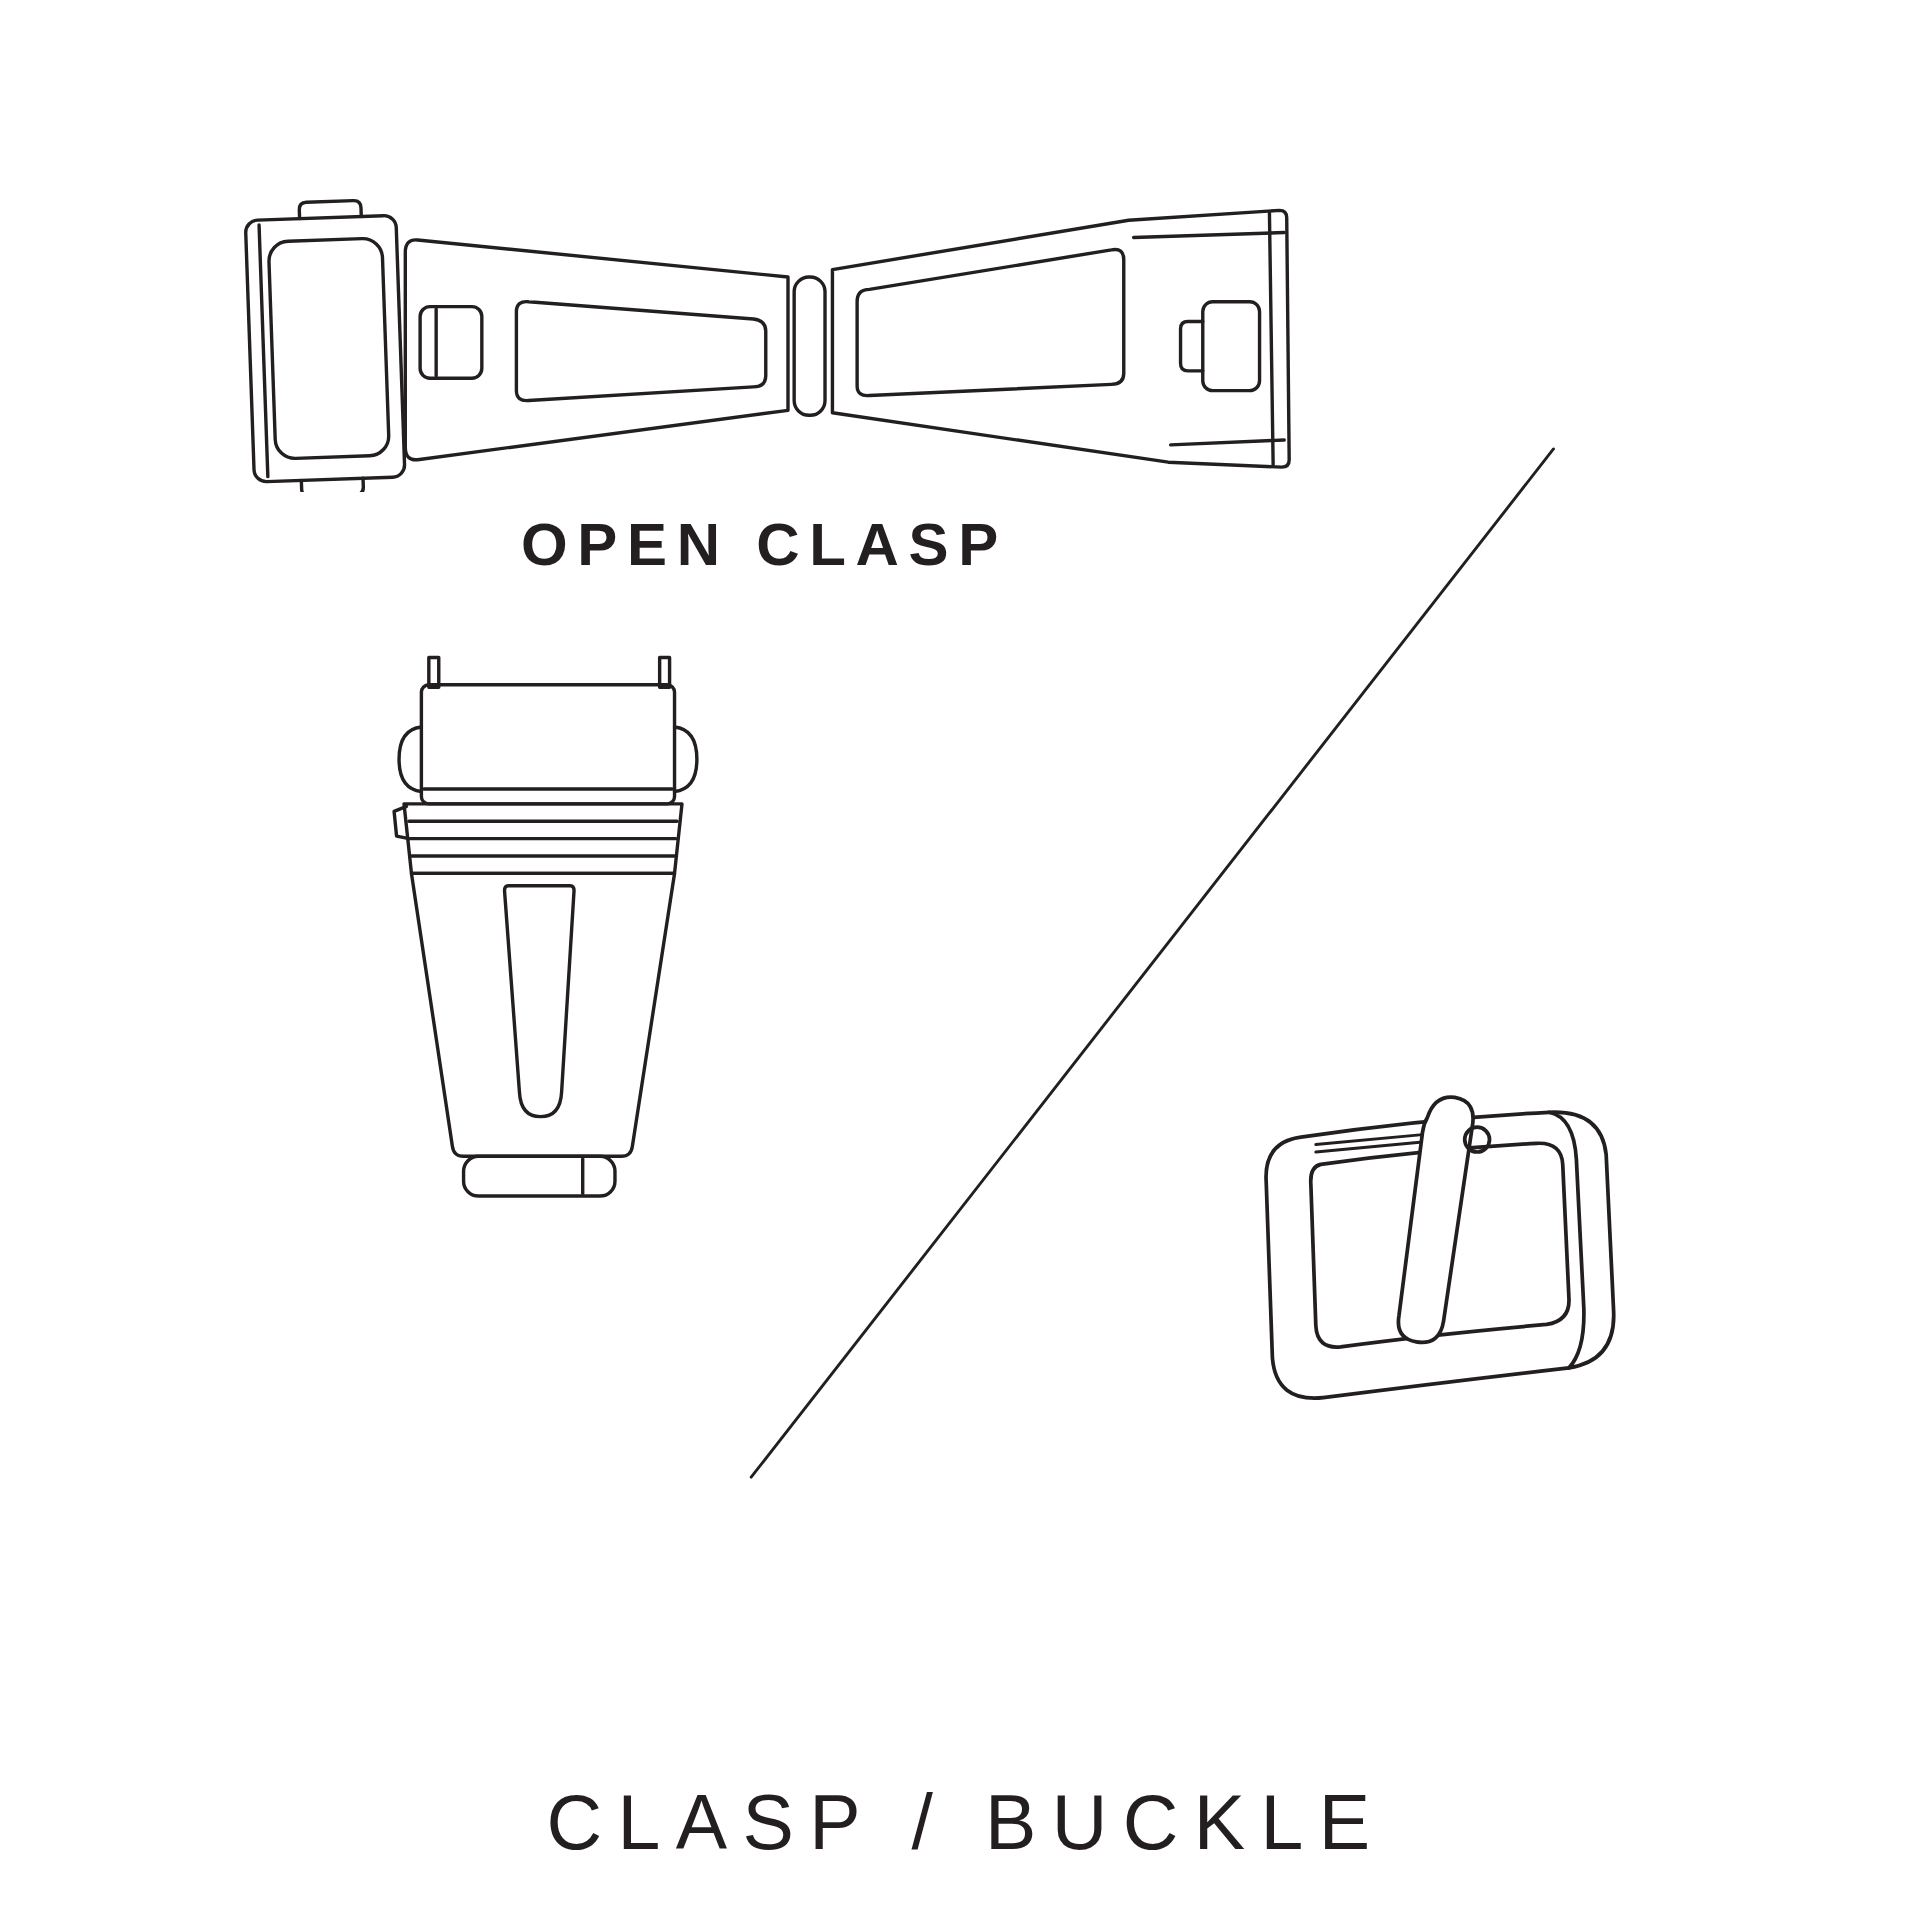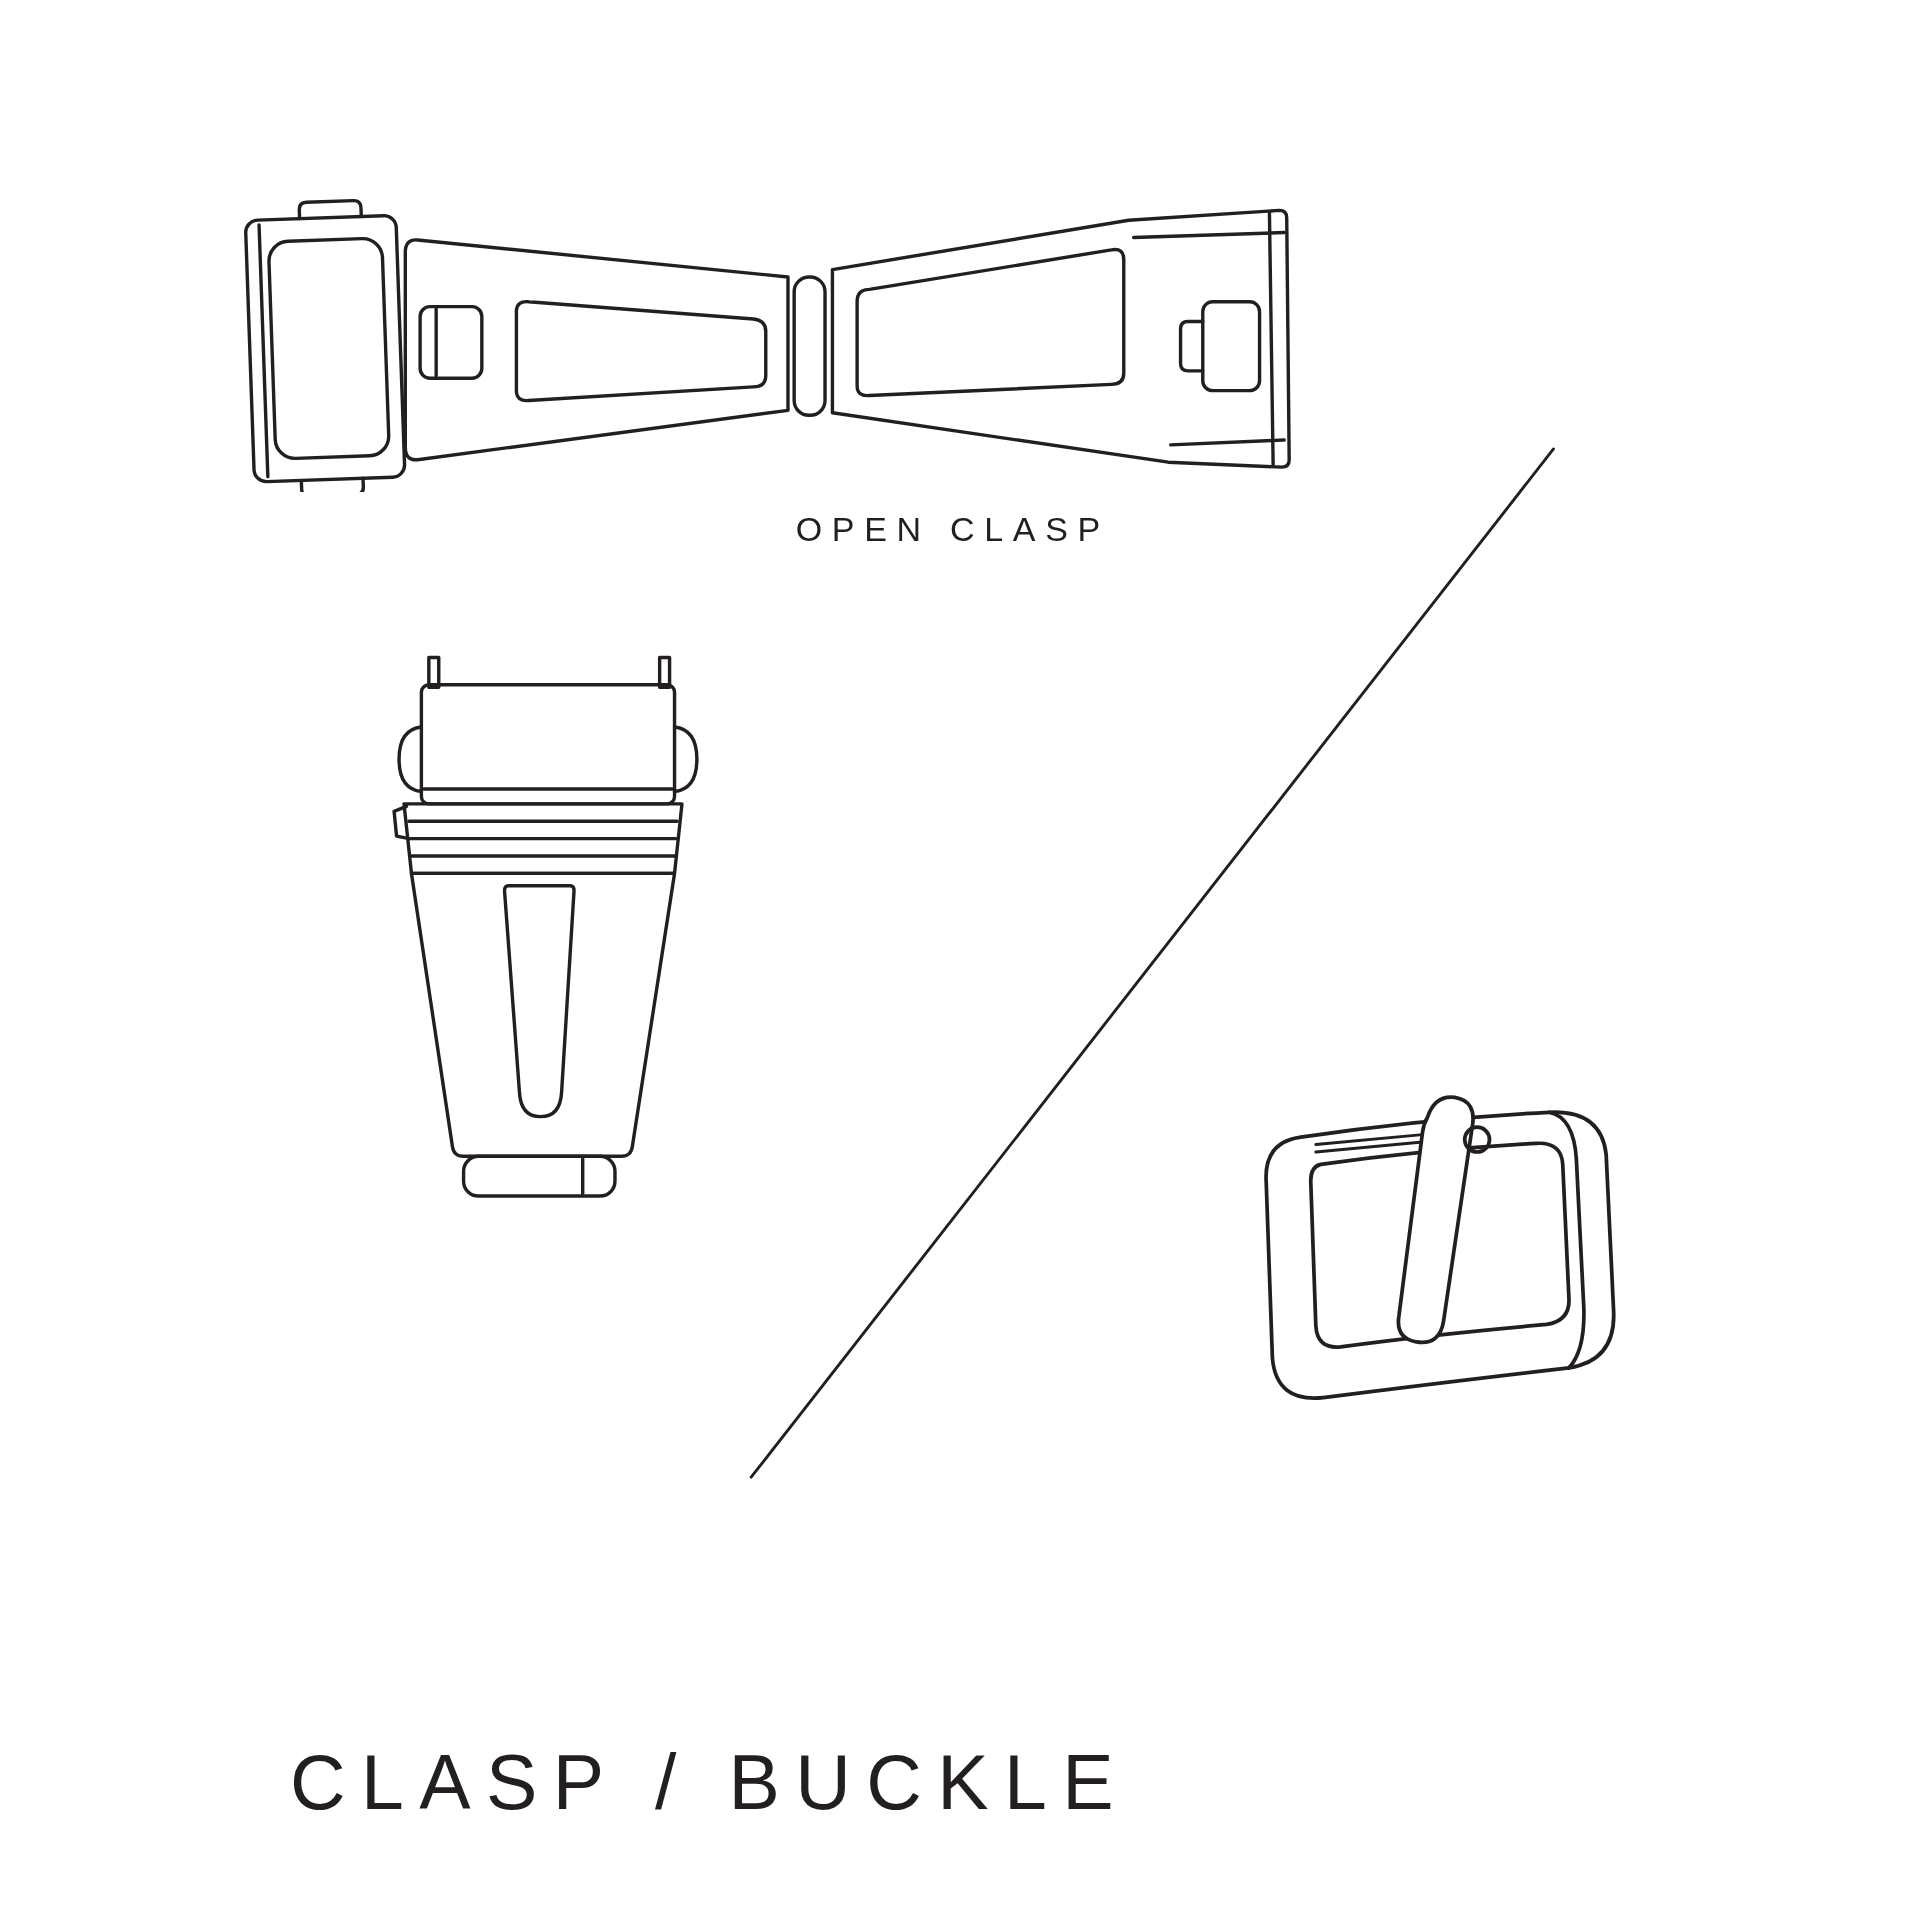--- a/index.html
+++ b/index.html
@@ -25,32 +25,33 @@
   }
   .fig{
     position:absolute;
   }
   .fig svg{
     display:block;
     color:var(--line);
   }
   .caption{
     position:absolute;
-    text-align:right;
-    font-size:34px;
+    text-align:left;
+    font-size:60px;
     letter-spacing:9.7px;
-    font-weight:400;
+    font-weight:700;
     color:var(--text);
     white-space:nowrap;
   }
   .title{
     position:absolute;
     left:290px;
-    top:1738px;
+    top:1778px;
     width:1352px;
+    text-align:center;
     font-size:77px;
     letter-spacing:15.4px;
     font-weight:400;
     color:var(--text);
     white-space:nowrap;
   }
   .divider{
     position:absolute;
     left:0; top:0;
     pointer-events:none;

